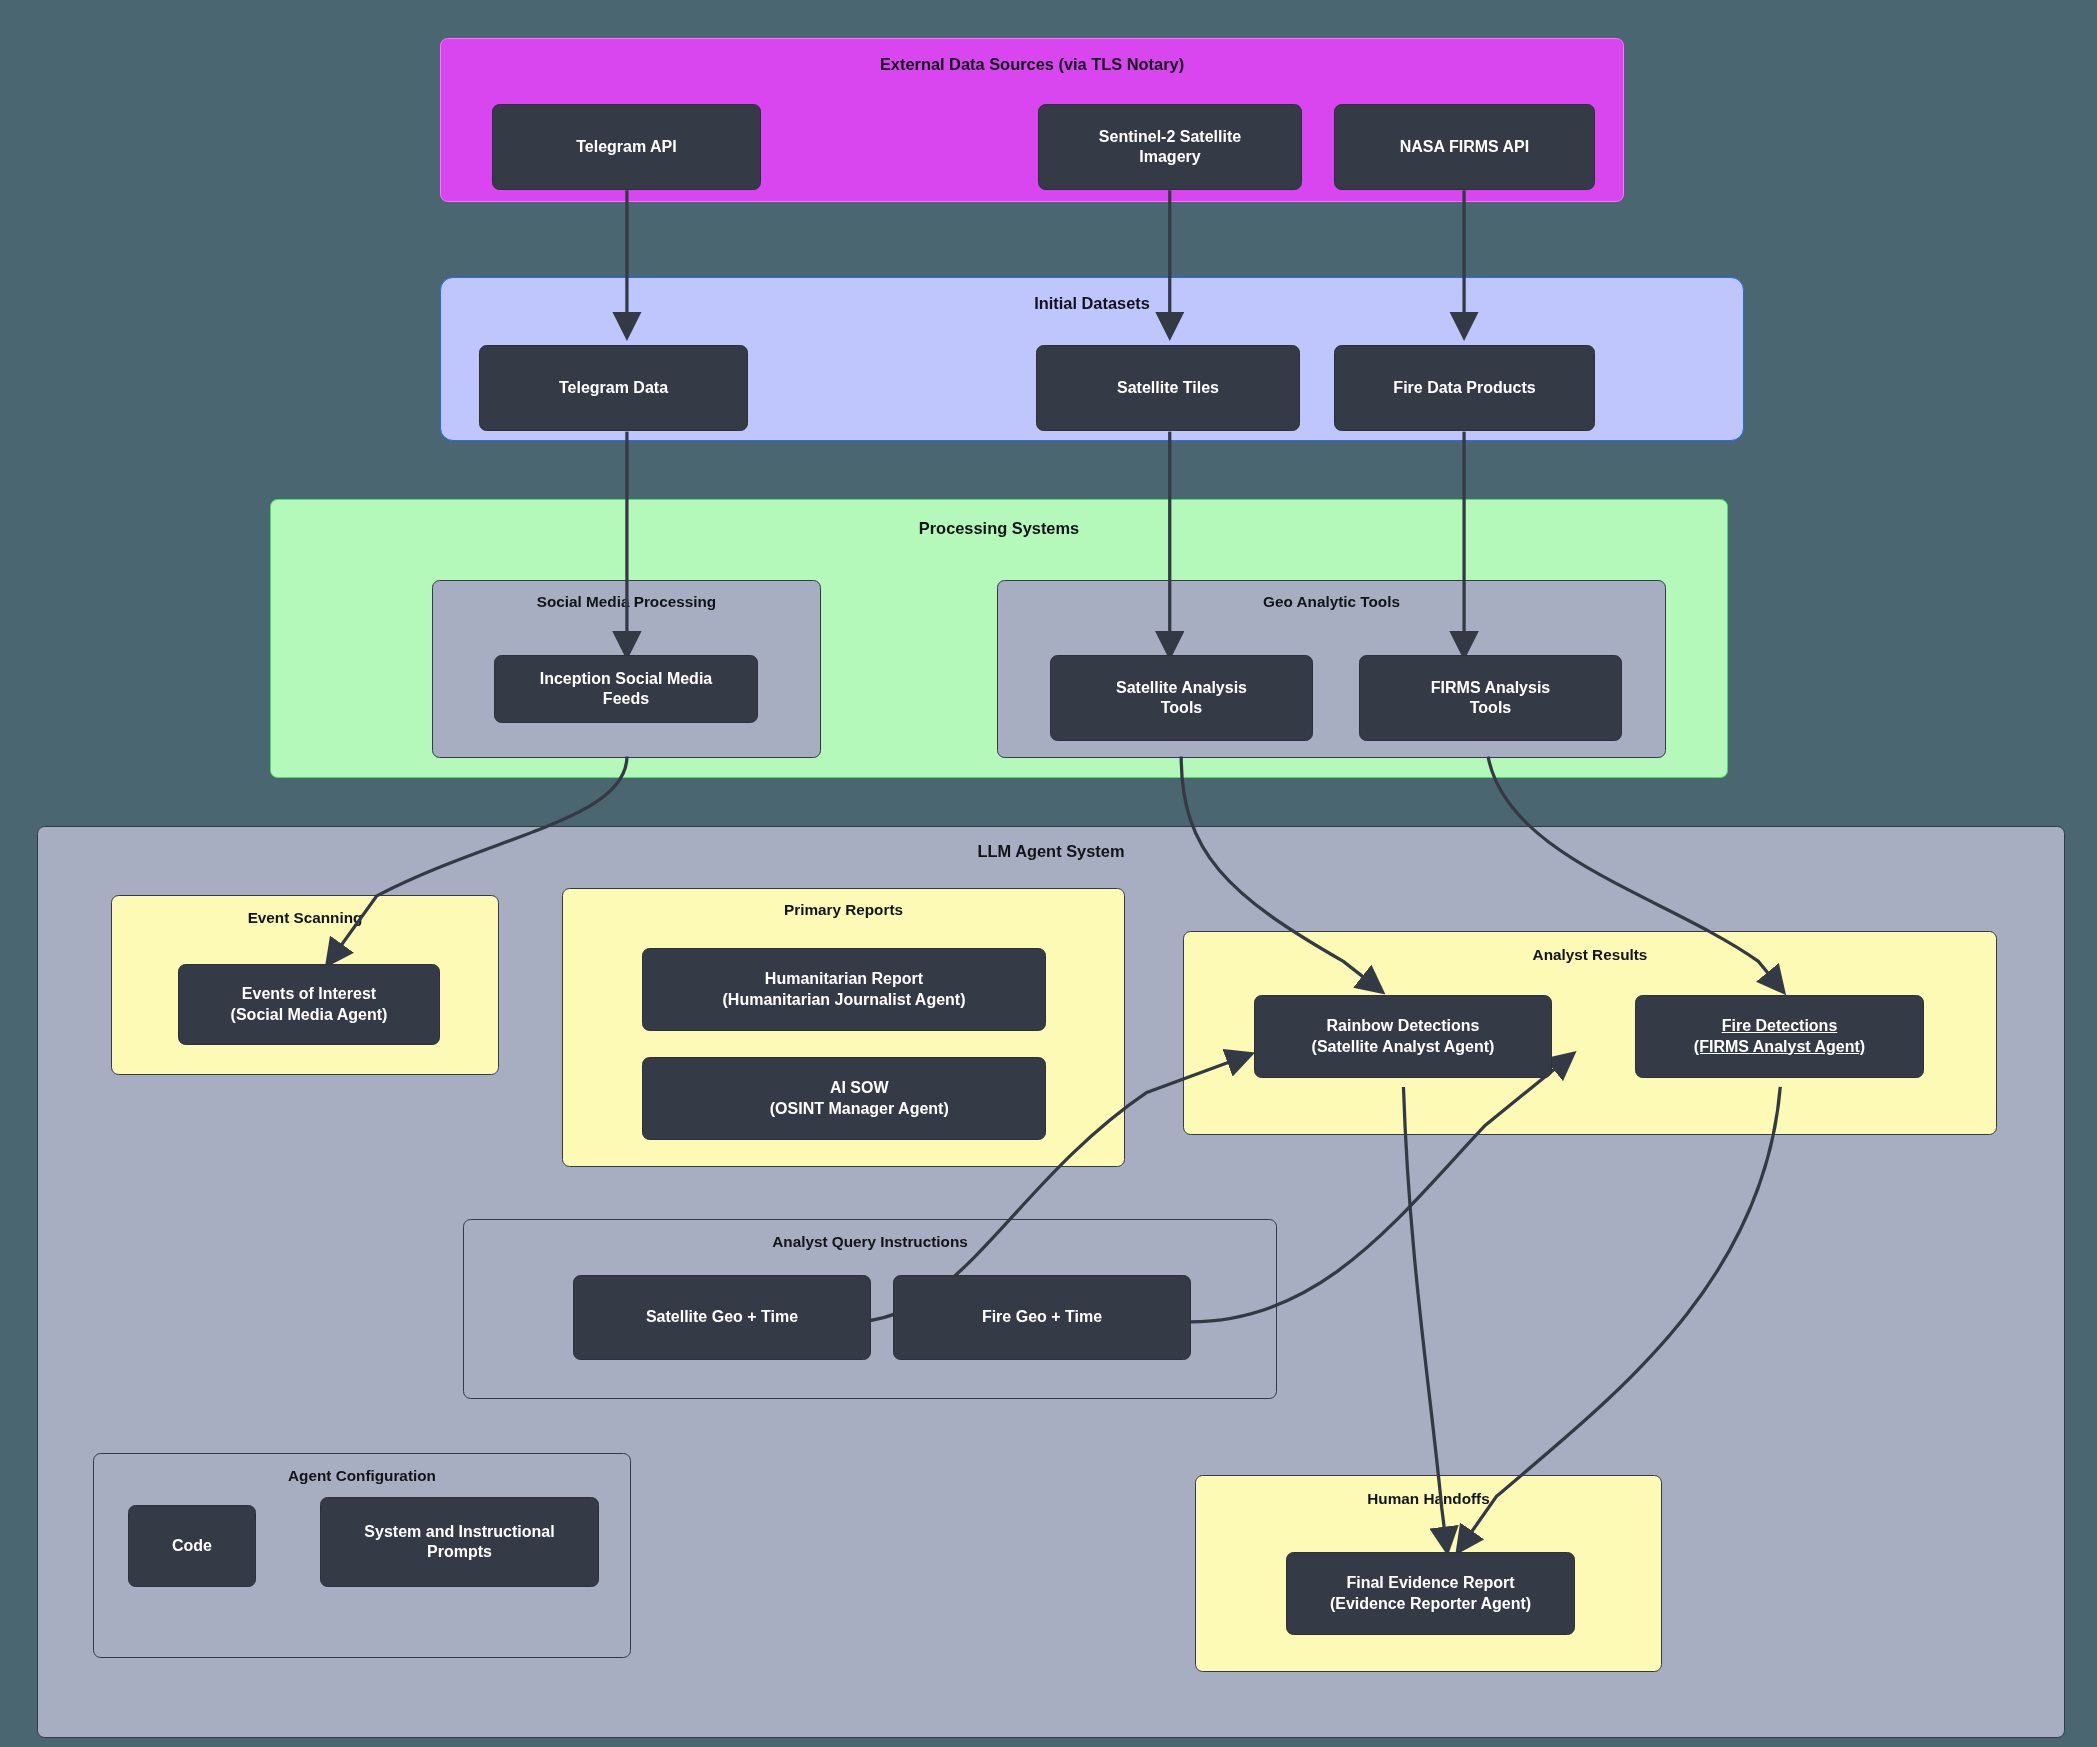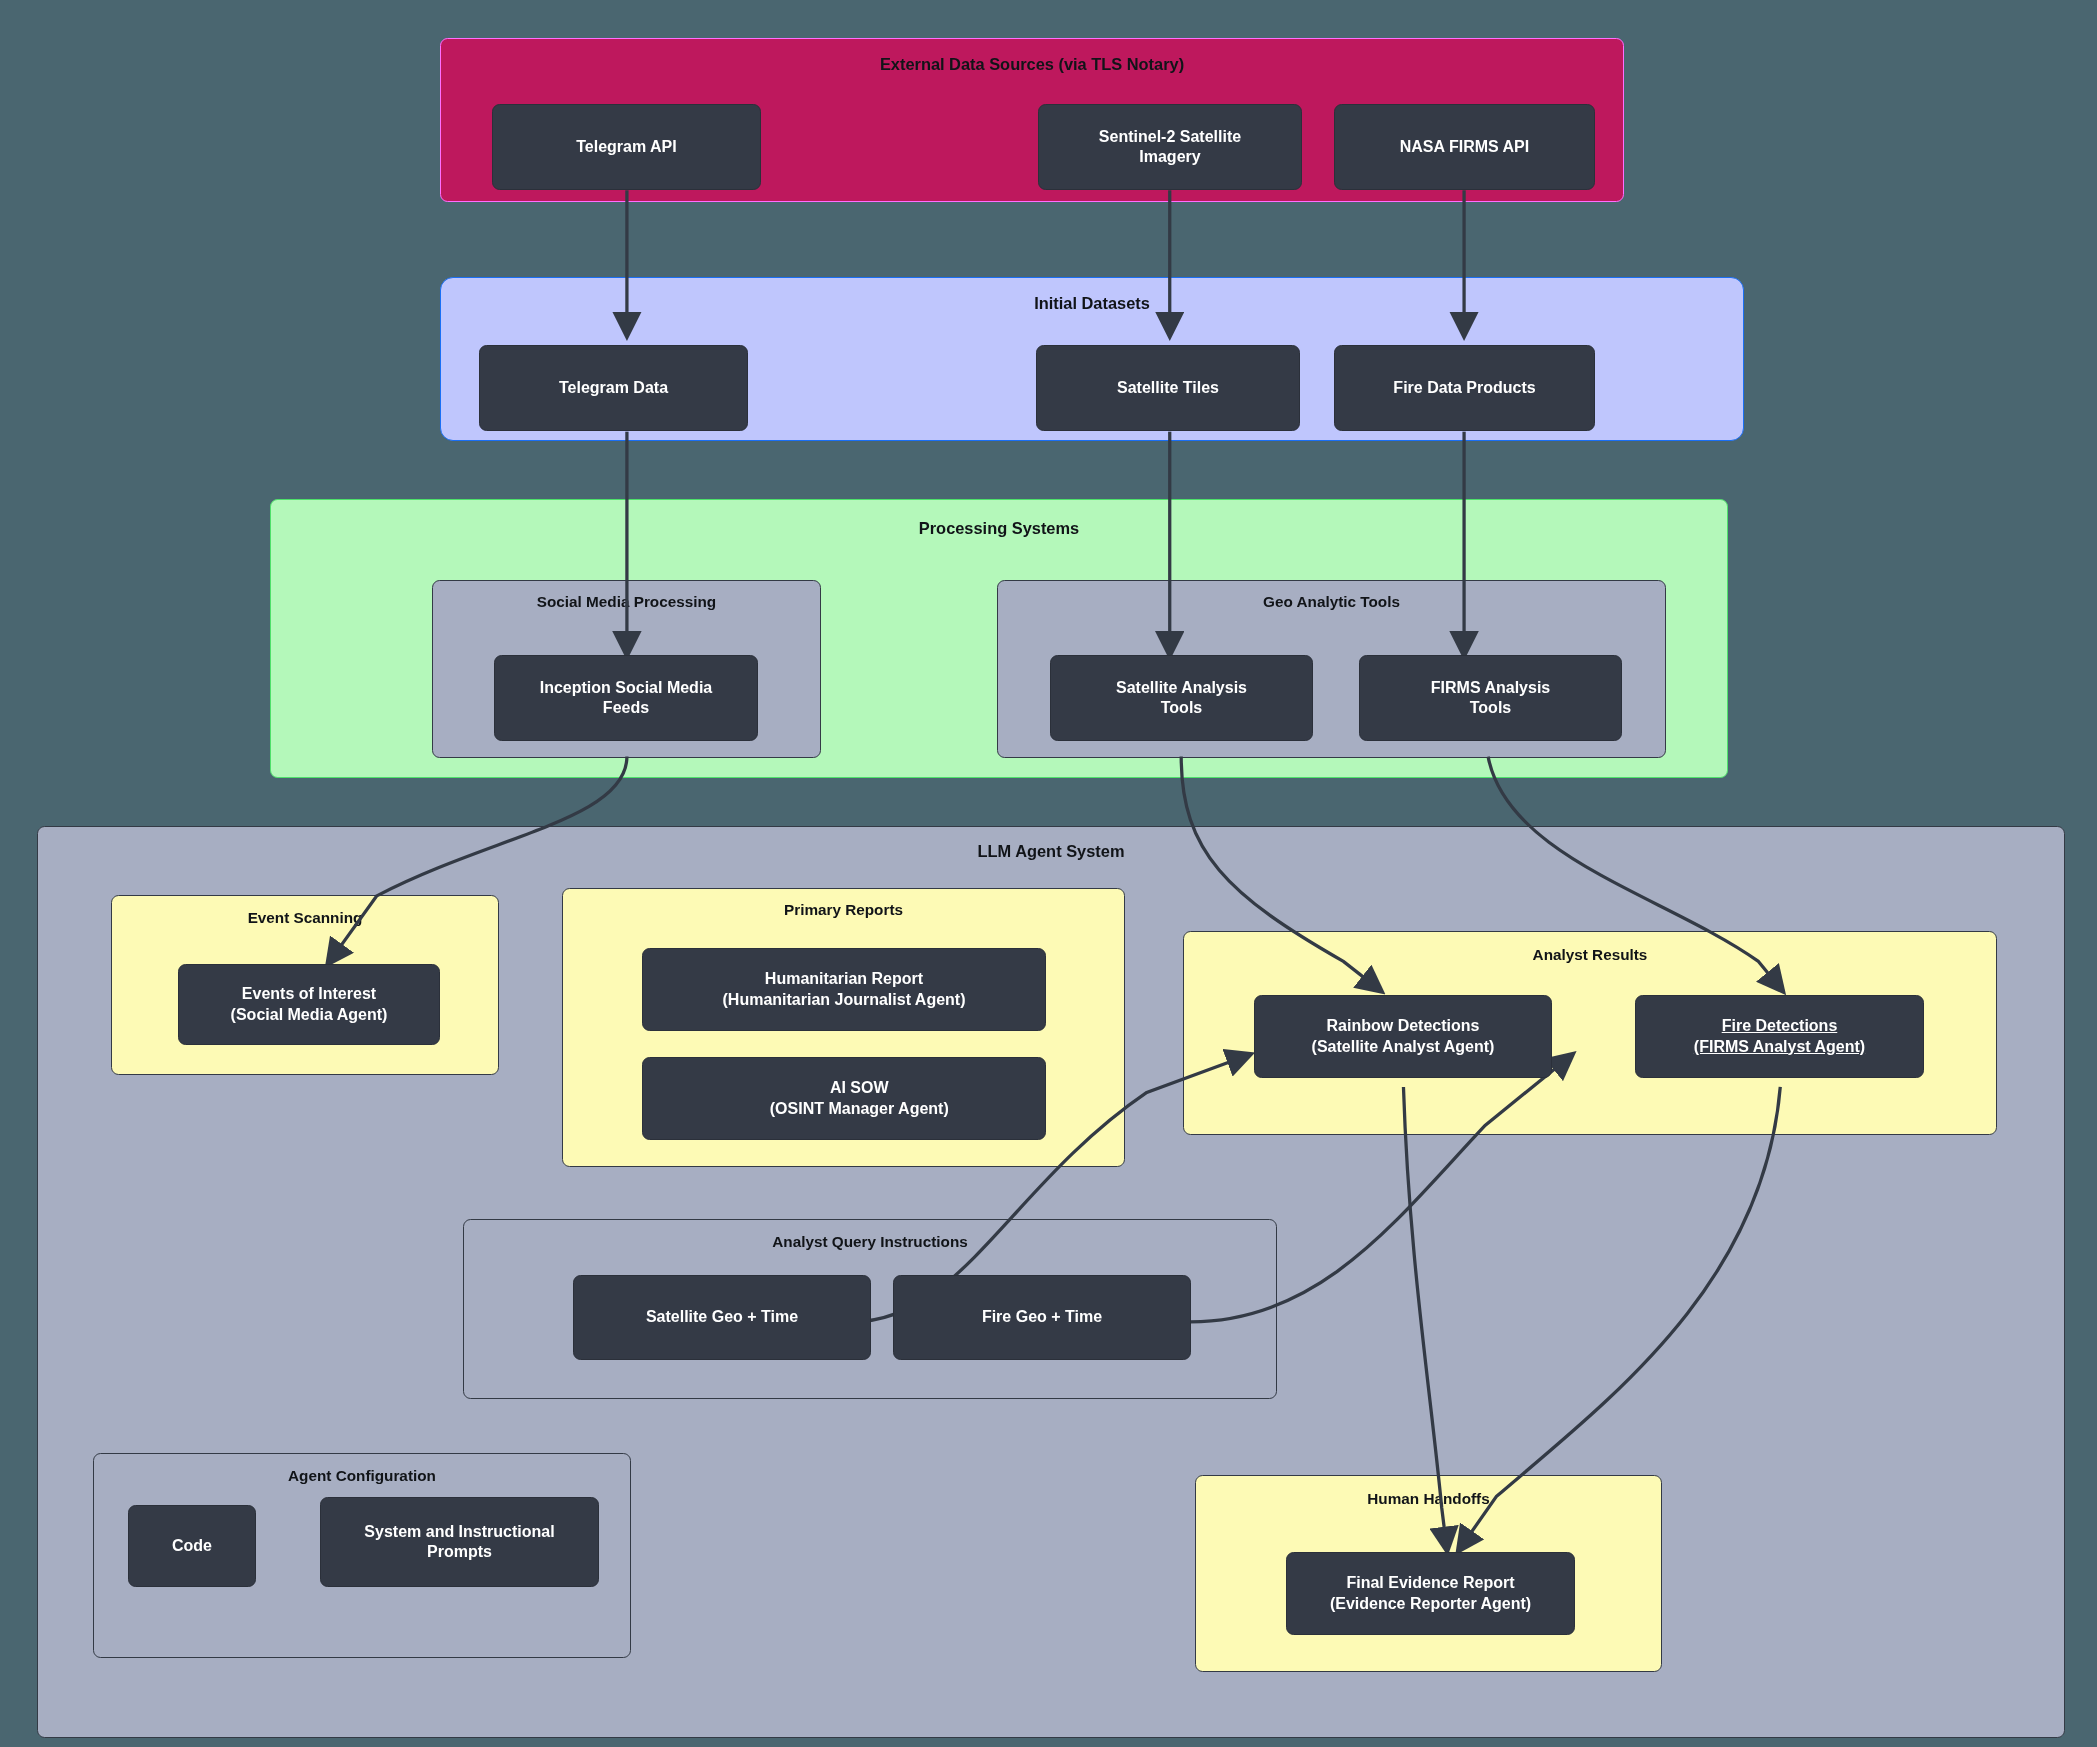--- a/index.html
+++ b/index.html
@@ -22,21 +22,21 @@
   }
   .cluster > .cluster-title{
     position:absolute;
     left:0;right:0;
     text-align:center;
     font-weight:bold;
     font-size:16.4px;
     color:#111418;
     z-index:3;
   }
-  .c-pink   {background:#be185d;border:1.6px solid #ff6eff;}
+  .c-pink   {background:#d946ef;border:1.6px solid #ff6eff;}
   .c-blue   {background:#bfc6fd;border:1.6px solid #1a6ff5;}
   .c-green  {background:#b4f8ba;border:1.6px solid #4ee06a;}
   .c-gray   {background:#a7aec2;border:1.6px solid #333a45;}
 
   
   .subcluster{
     position:absolute;
     border-radius:7.6px;
     box-sizing:border-box;
     z-index:2;
@@ -112,21 +112,21 @@
   <div class="node" style="left:1036px;top:345px;width:264px;height:86px;">Satellite Tiles</div>
   <div class="node" style="left:1334px;top:345px;width:261px;height:86px;">Fire Data Products</div>
 
   <div class="cluster c-green" style="left:270px;top:499px;width:1458px;height:279px;">
     <div class="cluster-title" style="top:19px;">Processing Systems</div>
   </div>
 
   <div class="subcluster sc-gray" style="left:432px;top:580px;width:389px;height:178px;">
     <div class="cluster-title" style="top:12px;">Social Media Processing</div>
   </div>
-  <div class="node" style="left:494px;top:655px;width:264px;height:86px;">Inception Social Media
+  <div class="node" style="left:494px;top:655px;width:264px;height:68px;">Inception Social Media
 Feeds</div>
 
   <div class="subcluster sc-gray" style="left:997px;top:580px;width:669px;height:178px;">
     <div class="cluster-title" style="top:12px;">Geo Analytic Tools</div>
   </div>
   <div class="node" style="left:1050px;top:655px;width:263px;height:86px;">Satellite Analysis
 Tools</div>
   <div class="node" style="left:1359px;top:655px;width:263px;height:86px;">FIRMS Analysis
 Tools</div>
 

